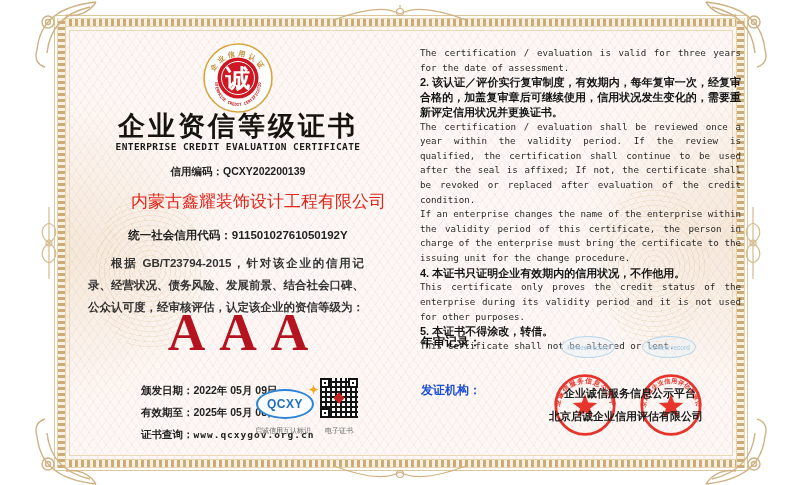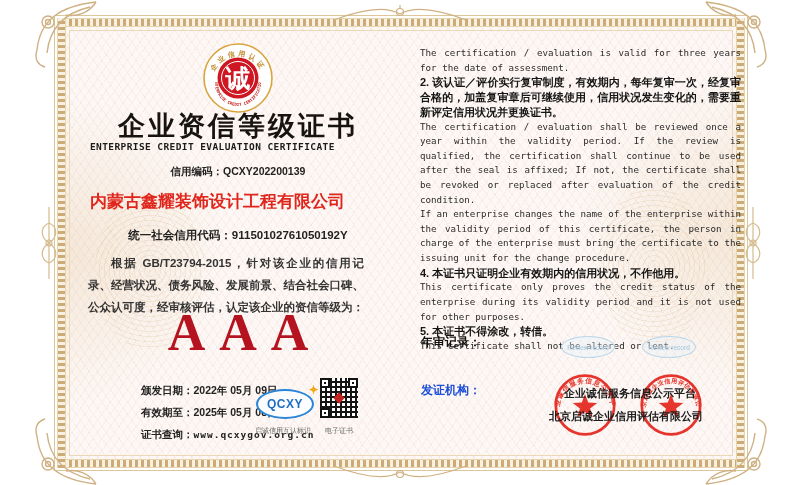--- a/index.html
+++ b/index.html
@@ -34,23 +34,23 @@
   .crest{position:absolute;left:330px;top:4px;}
   .crest.b{top:auto;bottom:3px;transform:scaleY(-1);}
   .fleur{position:absolute;width:26px;height:76px;}
   .fleur.l{left:36px;top:205px;}
   .fleur.r{right:34px;top:205px;transform:scaleX(-1);}
 
   
   .abs{position:absolute;}
   #seal{left:202px;top:42px;width:72px;height:72px;}
   #title{left:90px;top:108px;width:296px;text-align:center;font-family:"Liberation Serif","DejaVu Serif",serif;font-weight:bold;font-size:27px;letter-spacing:3px;color:#17130f;white-space:nowrap;}
-  #subtitle{left:90px;top:141px;width:296px;font-family:"DejaVu Sans Mono",monospace;font-weight:bold;font-size:9.5px;letter-spacing:0.4px;color:#1b1b1b;white-space:nowrap;}
+  #subtitle{left:90px;top:141px;width:296px;text-align:center;font-family:"DejaVu Sans Mono",monospace;font-weight:bold;font-size:9.5px;letter-spacing:0.4px;color:#1b1b1b;white-space:nowrap;}
   #credit-code{left:90px;top:165px;width:296px;text-align:center;font-size:10.5px;font-weight:bold;color:#222;}
-  #company{left:90px;top:190px;width:296px;text-align:left;font-size:17px;font-weight:bold;color:#e0261c;white-space:nowrap;}
+  #company{left:90px;top:190px;width:296px;text-align:right;font-size:17px;font-weight:normal;color:#e0261c;white-space:nowrap;}
   #uscc{left:90px;top:228px;width:296px;text-align:center;font-size:11.5px;font-weight:bold;color:#222;}
   #basis{left:88px;top:252px;width:276px;font-size:11.5px;font-weight:600;color:#333;line-height:22px;text-align:justify;text-indent:2em;}
   #grade{left:90px;top:303px;width:296px;text-align:center;font-family:"Liberation Serif","DejaVu Serif",serif;font-weight:bold;font-size:52px;color:#b51320;letter-spacing:14px;text-indent:14px;}
   .info-row{position:absolute;left:97px;font-size:10.5px;font-weight:bold;color:#222;white-space:nowrap;margin-left:44px;}
   .info-row .val{font-weight:bold;}
   .info-row .mono{font-family:"DejaVu Sans Mono",monospace;font-size:9.5px;letter-spacing:1px;}
   #row-issue{top:384px;} #row-valid{top:406px;} #row-query{top:428px;}
   #qcxy{left:256px;top:389px;width:54px;height:26px;border:2px solid #2a85d8;border-radius:50%;background:#fdfdff;color:#1d6fc6;font-weight:bold;font-size:12px;display:flex;align-items:center;justify-content:center;letter-spacing:0.5px;}
   #qcxy .sparkle{position:absolute;right:-7px;top:-8px;color:#f2a81c;font-size:12px;}
   #qcxy-caption{left:245px;top:426px;width:76px;text-align:center;font-size:7px;color:#666;}

